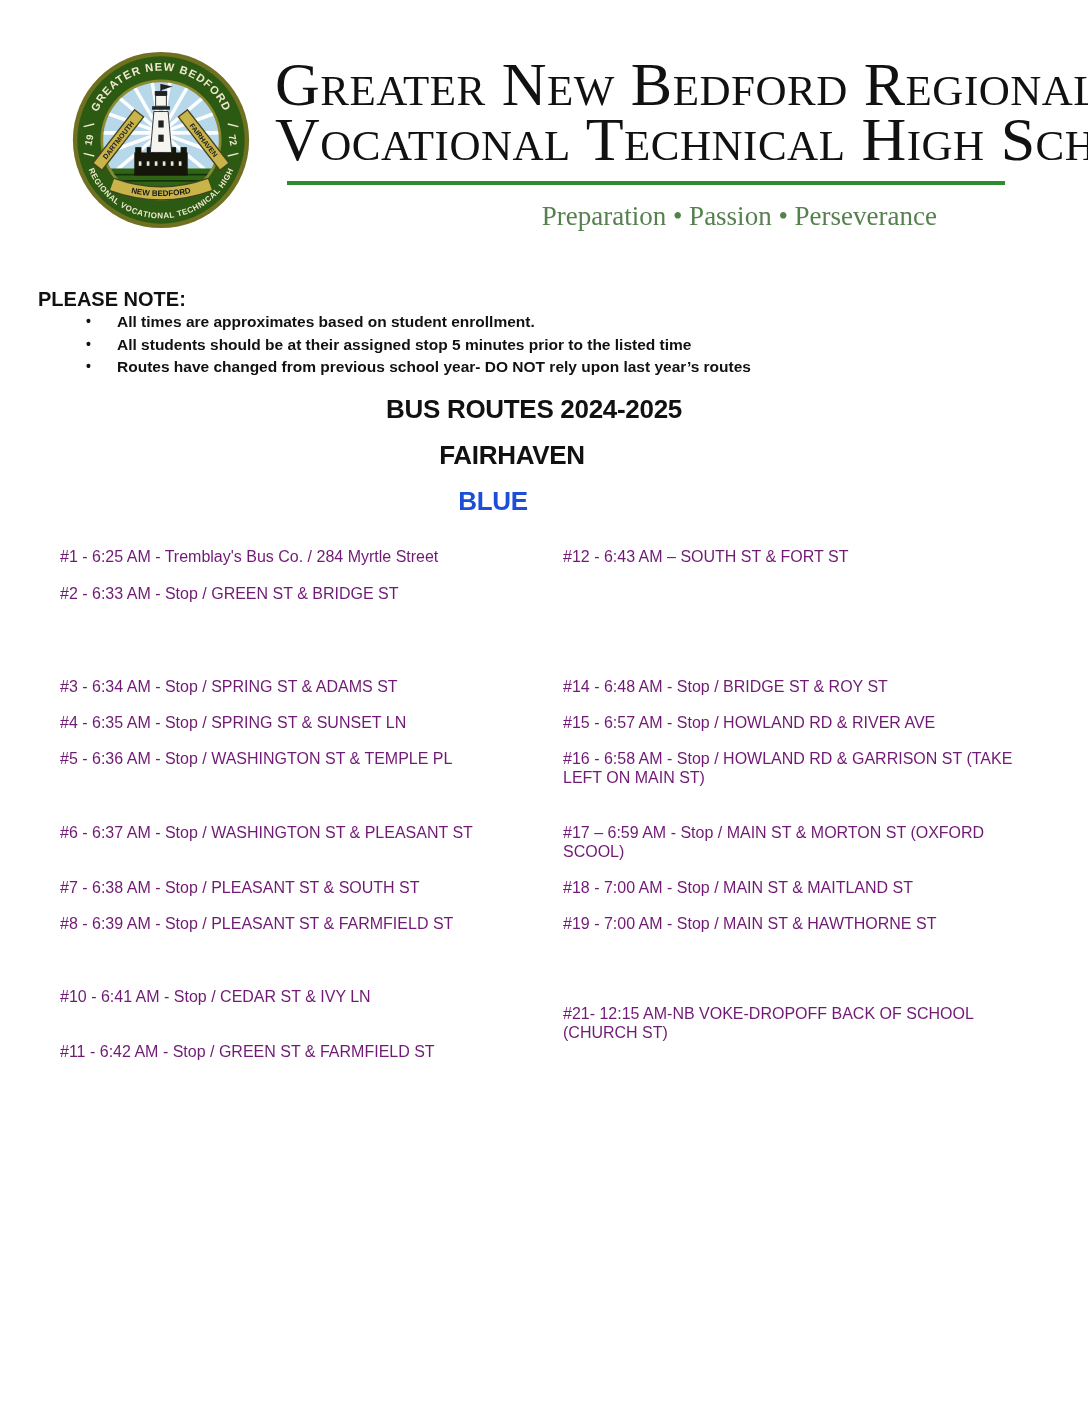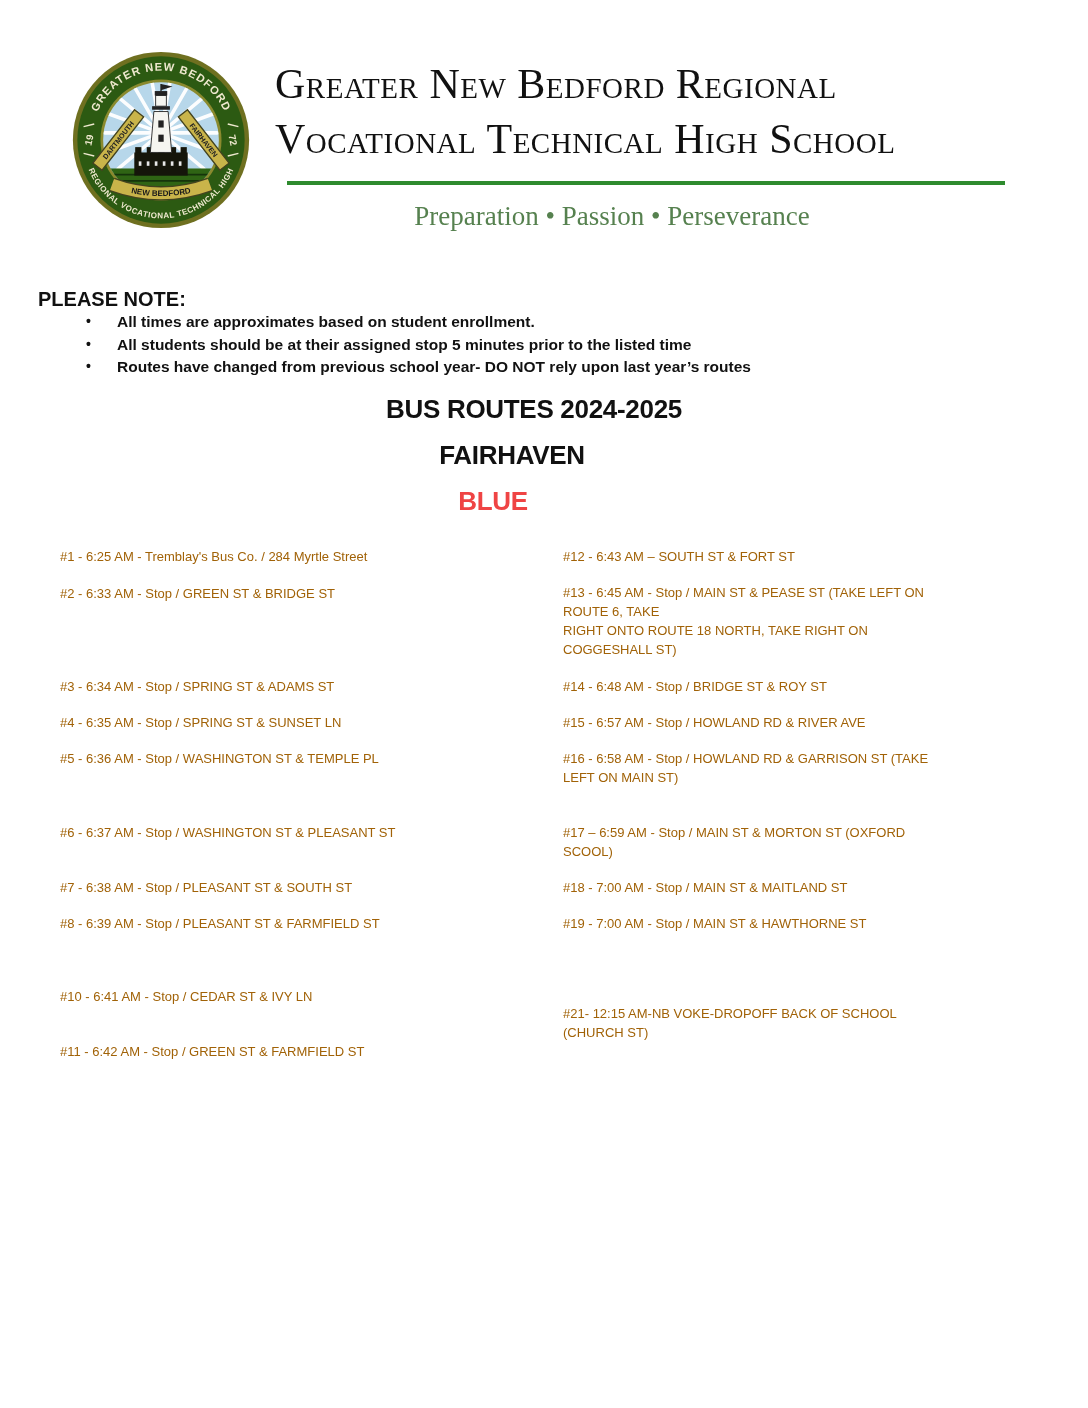--- a/index.html
+++ b/index.html
@@ -6,44 +6,44 @@
   .page {
     position:relative; width:1088px; height:1408px; background:#ffffff;
     font-family:"Liberation Sans", sans-serif; color:#1a1a1a; overflow:hidden;
   }
   
   .seal { position:absolute; left:72px; top:42px; width:178px; height:196px; }
   .seal text { font-family:"Liberation Sans", sans-serif; }
   .school-name {
     position:absolute; left:275px; top:57px; width:760px;
     font-family:"Liberation Serif", serif; font-variant:small-caps;
-    font-size:42px; line-height:55px; color:#111; letter-spacing:0.5px;
+    font-size:62px; line-height:55px; color:#111; letter-spacing:0.5px;
     white-space:nowrap;
   }
   .rule { position:absolute; left:287px; top:181px; width:718px; height:4px; background:#2e8b2e; }
   .motto {
-    position:absolute; left:287px; top:201px; width:650px; text-align:center;
+    position:absolute; left:287px; top:201px; width:650px; text-align:right;
     font-family:"Liberation Serif", serif; font-size:27px; color:#56814f;
   }
   
   .notice-heading { position:absolute; left:38px; top:288px; font-size:20px; font-weight:bold; color:#111; }
   .bullets { position:absolute; left:86px; top:314px; width:900px; }
   .bullet-row { display:flex; margin-bottom:7px; font-size:15.5px; font-weight:bold; line-height:15.5px; color:#111; }
   .bullet-dot { width:31px; flex:0 0 31px; font-size:14px; }
   
   .title-main, .title-town, .title-route {
     position:absolute; transform:translateX(-50%); font-weight:bold;
     font-size:26px; letter-spacing:-0.3px; white-space:nowrap; color:#111;
   }
   .title-main  { left:534px; top:394px; }
   .title-town  { left:512px; top:440px; }
-  .title-route { left:493px; top:486px; color:#ef4444; }
+  .title-route { left:493px; top:486px; color:#1d4ed8; }
   
   .stop {
-    position:absolute; font-size:13px; line-height:19px; color:#a16207;
+    position:absolute; font-size:16px; line-height:19px; color:#701a75;
     white-space:pre-line; width:480px;
   }
   .stop.right { width:472px; }
 </style>
 </head>
 <body>
 
 <div class="page">
 
   <svg class="seal" viewBox="0 0 200 200" aria-hidden="true">
@@ -175,24 +175,20 @@
   <div class="stop" style="left:60px; top:677px">#3 - 6:34 AM - Stop / SPRING ST &amp; ADAMS ST</div>
   <div class="stop" style="left:60px; top:713px">#4 - 6:35 AM - Stop / SPRING ST &amp; SUNSET LN</div>
   <div class="stop" style="left:60px; top:749px">#5 - 6:36 AM - Stop / WASHINGTON ST &amp; TEMPLE PL</div>
   <div class="stop" style="left:60px; top:823px">#6 - 6:37 AM - Stop / WASHINGTON ST &amp; PLEASANT ST</div>
   <div class="stop" style="left:60px; top:878px">#7 - 6:38 AM - Stop / PLEASANT ST &amp; SOUTH ST</div>
   <div class="stop" style="left:60px; top:914px">#8 - 6:39 AM - Stop / PLEASANT ST &amp; FARMFIELD ST</div>
   <div class="stop" style="left:60px; top:987px">#10 - 6:41 AM - Stop / CEDAR ST &amp; IVY LN</div>
   <div class="stop" style="left:60px; top:1042px">#11 - 6:42 AM - Stop / GREEN ST &amp; FARMFIELD ST</div>
 
   <div class="stop right" style="left:563px; top:547px">#12 - 6:43 AM – SOUTH ST &amp; FORT ST</div>
-  <div class="stop right" style="left:563px; top:583px">#13 - 6:45 AM - Stop / MAIN ST &amp; PEASE ST (TAKE LEFT ON
-ROUTE 6, TAKE
-RIGHT ONTO ROUTE 18 NORTH, TAKE RIGHT ON
-COGGESHALL ST)</div>
   <div class="stop right" style="left:563px; top:677px">#14 - 6:48 AM - Stop / BRIDGE ST &amp; ROY ST</div>
   <div class="stop right" style="left:563px; top:713px">#15 - 6:57 AM - Stop / HOWLAND RD &amp; RIVER AVE</div>
   <div class="stop right" style="left:563px; top:749px">#16 - 6:58 AM - Stop / HOWLAND RD &amp; GARRISON ST (TAKE
 LEFT ON MAIN ST)</div>
   <div class="stop right" style="left:563px; top:823px">#17 – 6:59 AM - Stop / MAIN ST &amp; MORTON ST (OXFORD
 SCOOL)</div>
   <div class="stop right" style="left:563px; top:878px">#18 - 7:00 AM - Stop / MAIN ST &amp; MAITLAND ST</div>
   <div class="stop right" style="left:563px; top:914px">#19 - 7:00 AM - Stop / MAIN ST &amp; HAWTHORNE ST</div>
   <div class="stop right" style="left:563px; top:1004px">#21- 12:15 AM-NB VOKE-DROPOFF BACK OF SCHOOL
 (CHURCH ST)</div>

